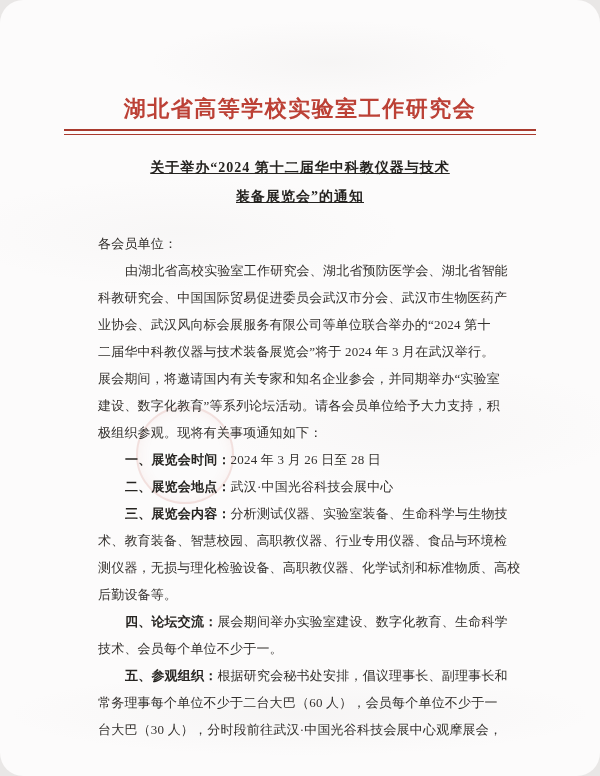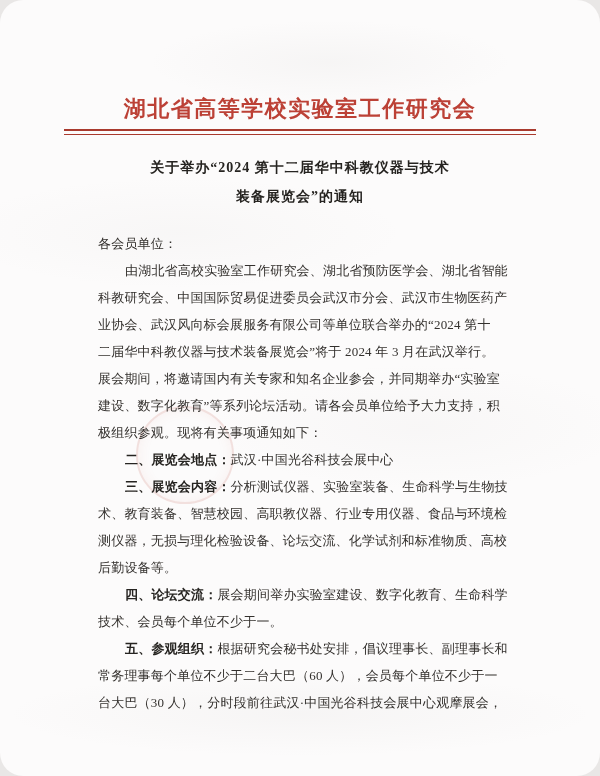--- a/index.html
+++ b/index.html
@@ -20,21 +20,21 @@
   }
   .letterhead{
     position:absolute;top:94px;left:0;width:600px;
     text-align:center;font-size:22px;font-weight:bold;
     color:#bc4136;letter-spacing:1.5px;white-space:nowrap;
   }
   .rule{
     position:absolute;left:64px;top:129px;width:472px;height:3px;
     border-top:2.5px solid #a93a2e;border-bottom:1.5px solid #a93a2e;
   }
-  .doc-title{position:absolute;top:153px;left:0;width:600px;text-align:center;color:#262421;}
+  .doc-title{position:absolute;top:153px;left:0;width:600px;text-align:center;color:#262421;text-decoration:underline;}
   .doc-title .t-line{font-size:14px;font-weight:bold;letter-spacing:1px;line-height:29px;white-space:nowrap;}
   .stamp{
     position:absolute;left:136px;top:406px;width:94px;height:94px;
     border-radius:50%;border:2px solid rgba(195,85,72,0.16);
     box-shadow:inset 0 0 14px rgba(195,85,72,0.07);
     pointer-events:none;
   }
   .body-text{
     position:absolute;left:98px;top:230px;width:412px;
     font-size:13px;color:#33302d;
@@ -60,24 +60,25 @@
 
   <div class="body-text">
     <div class="line"><span class="lbl"></span><span>各会员单位：</span></div>
     <div class="line ind2"><span class="lbl"></span><span>由湖北省高校实验室工作研究会、湖北省预防医学会、湖北省智能</span></div>
     <div class="line"><span class="lbl"></span><span>科教研究会、中国国际贸易促进委员会武汉市分会、武汉市生物医药产</span></div>
     <div class="line"><span class="lbl"></span><span>业协会、武汉风向标会展服务有限公司等单位联合举办的“2024 第十</span></div>
     <div class="line"><span class="lbl"></span><span>二届华中科教仪器与技术装备展览会”将于 2024 年 3 月在武汉举行。</span></div>
     <div class="line"><span class="lbl"></span><span>展会期间，将邀请国内有关专家和知名企业参会，并同期举办“实验室</span></div>
     <div class="line"><span class="lbl"></span><span>建设、数字化教育”等系列论坛活动。请各会员单位给予大力支持，积</span></div>
     <div class="line"><span class="lbl"></span><span>极组织参观。现将有关事项通知如下：</span></div>
+    <div class="line ind2"><span class="lbl">一、展览会时间：</span><span>2024 年 3 月 26 日至 28 日</span></div>
     <div class="line ind2"><span class="lbl">二、展览会地点：</span><span>武汉·中国光谷科技会展中心</span></div>
     <div class="line ind2"><span class="lbl">三、展览会内容：</span><span>分析测试仪器、实验室装备、生命科学与生物技</span></div>
     <div class="line"><span class="lbl"></span><span>术、教育装备、智慧校园、高职教仪器、行业专用仪器、食品与环境检</span></div>
-    <div class="line"><span class="lbl"></span><span>测仪器，无损与理化检验设备、论坛交流、化学试剂和标准物质、高校</span></div>
+    <div class="line"><span class="lbl"></span><span>测仪器，无损与理化检验设备、高职教仪器、化学试剂和标准物质、高校</span></div>
     <div class="line"><span class="lbl"></span><span>后勤设备等。</span></div>
     <div class="line ind2"><span class="lbl">四、论坛交流：</span><span>展会期间举办实验室建设、数字化教育、生命科学</span></div>
     <div class="line"><span class="lbl"></span><span>技术、会员每个单位不少于一。</span></div>
     <div class="line ind2"><span class="lbl">五、参观组织：</span><span>根据研究会秘书处安排，倡议理事长、副理事长和</span></div>
     <div class="line"><span class="lbl"></span><span>常务理事每个单位不少于二台大巴（60 人），会员每个单位不少于一</span></div>
     <div class="line"><span class="lbl"></span><span>台大巴（30 人），分时段前往武汉·中国光谷科技会展中心观摩展会，</span></div>
   </div>
 
 </div>
 

